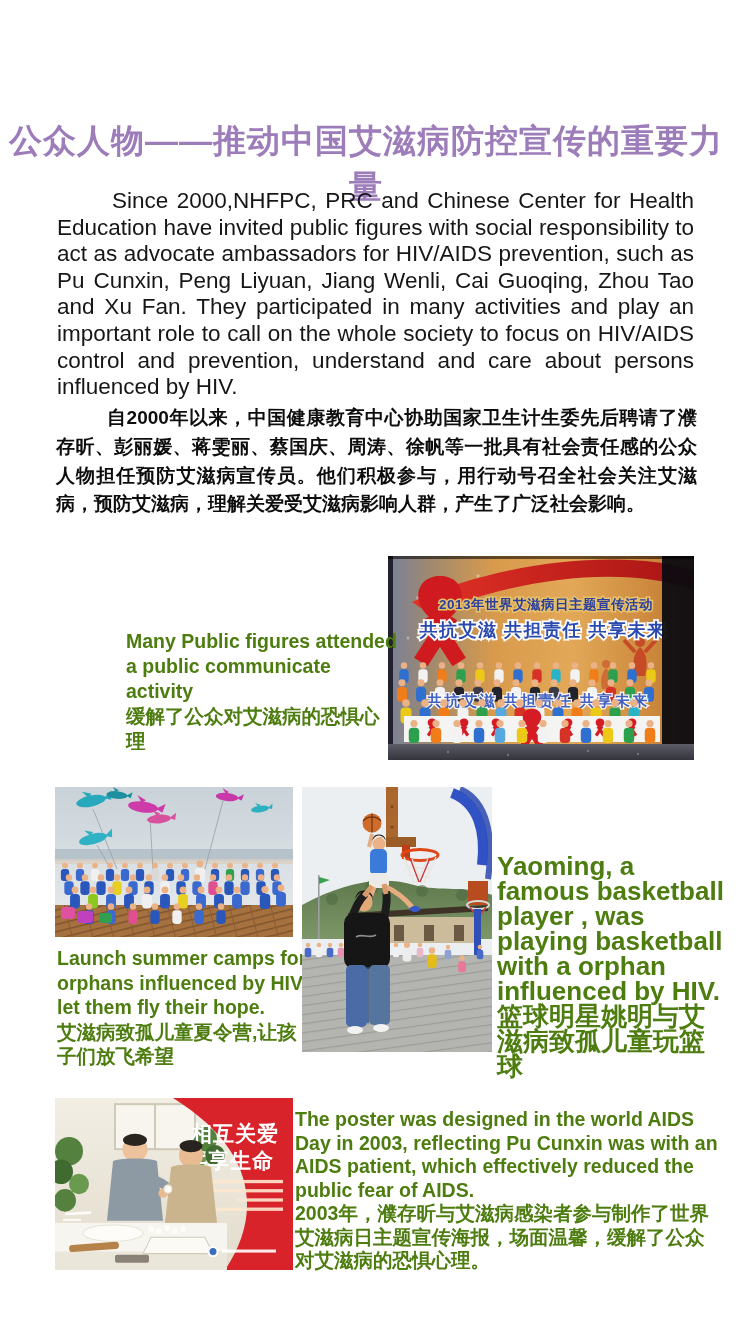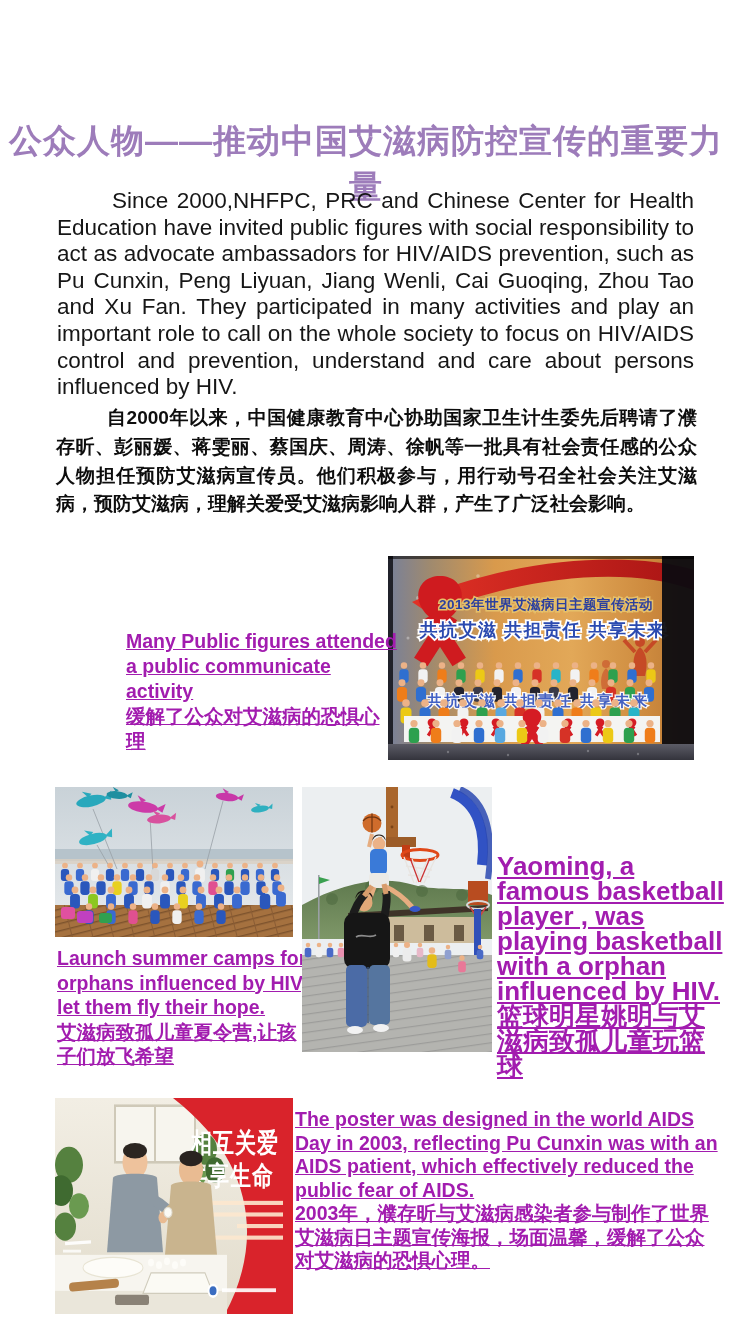--- a/index.html
+++ b/index.html
@@ -18,31 +18,31 @@
   .para-en{
     position:absolute;left:57px;top:176px;width:637px;
     font-size:22.5px;line-height:26.6px;color:#161616;
     text-align:justify;text-indent:55px;margin-top:12px;
   }
   .para-zh{
     position:absolute;left:56px;top:404px;width:641px;
     font-size:19px;line-height:28.8px;color:#0d0d0d;font-weight:700;
     text-align:justify;text-indent:51px;
   }
-  .cap{position:absolute;font-weight:700;color:#a21caf;text-decoration:underline;}
+  .cap{position:absolute;font-weight:700;color:#4d7c0f;}
   .cap-event{left:126px;top:629px;width:272px;font-size:19.5px;line-height:25px;}
   .cap-camp{left:57px;top:946px;width:258px;font-size:19.5px;line-height:24.5px;}
   .cap-basketball{left:497px;top:854px;width:230px;font-size:26px;line-height:25px;}
   .cap-poster{left:295px;top:1108px;width:424px;font-size:19.5px;line-height:23.5px;}
   .fig{position:absolute;}
   .fig svg{display:block;width:100%;height:100%;}
   .fig-event{left:388px;top:556px;width:306px;height:204px;border-radius:32px;}
   .fig-camp{left:55px;top:787px;width:238px;height:150px;}
   .fig-basketball{left:302px;top:787px;width:190px;height:265px;}
-  .fig-poster{left:55px;top:1098px;width:238px;height:216px;}
+  .fig-poster{left:55px;top:1098px;width:238px;height:172px;}
 </style>
 </head>
 <body>
 
 <div class="page">
 
   <svg width="0" height="0" style="position:absolute" aria-hidden="true">
     <defs>
       <g id="person">
         <circle cx="0" cy="-10" r="3.8" fill="#ecb287"></circle>

